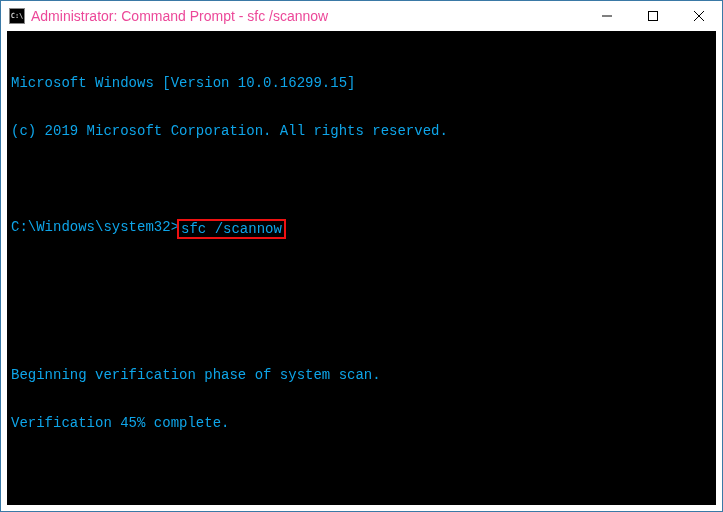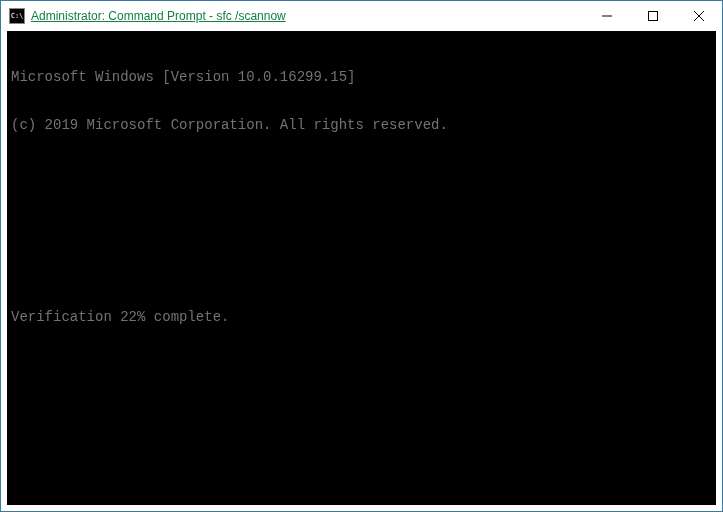--- a/index.html
+++ b/index.html
@@ -35,48 +35,47 @@
       position: relative;
       display: flex;
       align-items: center;
       justify-content: center;
       font-size: 7px;
       color: #ccc;
       font-family: monospace;
       font-weight: bold;
     }
     .titlebar-text {
-      font-size: 12px;
-      color: #15803d;
+      font-size: 14px;
+      color: #ec4899;
       flex: 1;
-      text-decoration: underline;
     }
     .win-controls {
       display: flex;
       height: 100%;
     }
     .win-btn {
       width: 46px;
       height: 30px;
       display: flex;
       align-items: center;
       justify-content: center;
       background: transparent;
       border: none;
       cursor: pointer;
     }
     .win-btn svg { width: 10px; height: 10px; }
     .console {
       flex: 1;
       background: #000;
-      color: #737373;
+      color: #0ea5e9;
       font-family: Consolas, "Courier New", monospace;
       font-size: 14px;
       line-height: 16px;
-      padding: 6px 4px;
+      padding: 12px 4px;
       white-space: pre;
       overflow: hidden;
       border: 6px solid #fff;
       border-top: 0;
     }
     .console-line { display: block; }
     .prompt-line { display: flex; }
     .highlight-cmd {
       border: 2px solid #e11;
       padding: 0 2px;
@@ -109,17 +108,19 @@
             <line x1="0" y1="0" x2="10" y2="10" stroke="#000" stroke-width="1"></line>
             <line x1="10" y1="0" x2="0" y2="10" stroke="#000" stroke-width="1"></line>
           </svg>
       </button>
     </div>
   </div>
   <div class="console">
     <span class="console-line">Microsoft Windows [Version 10.0.16299.15]</span>
     <span class="console-line">(c) 2019 Microsoft Corporation. All rights reserved.</span>
     <div class="blank"></div>
+    <span class="prompt-line"><span>C:\Windows\system32&gt;</span><span class="highlight-cmd">sfc /scannow</span></span>
     <div class="blank"></div>
     <div class="blank"></div>
-    <span class="console-line">Verification 22% complete.</span>
+    <span class="console-line">Beginning verification phase of system scan.</span>
+    <span class="console-line">Verification 45% complete.</span>
   </div>
 </div>
 
 </body></html>

